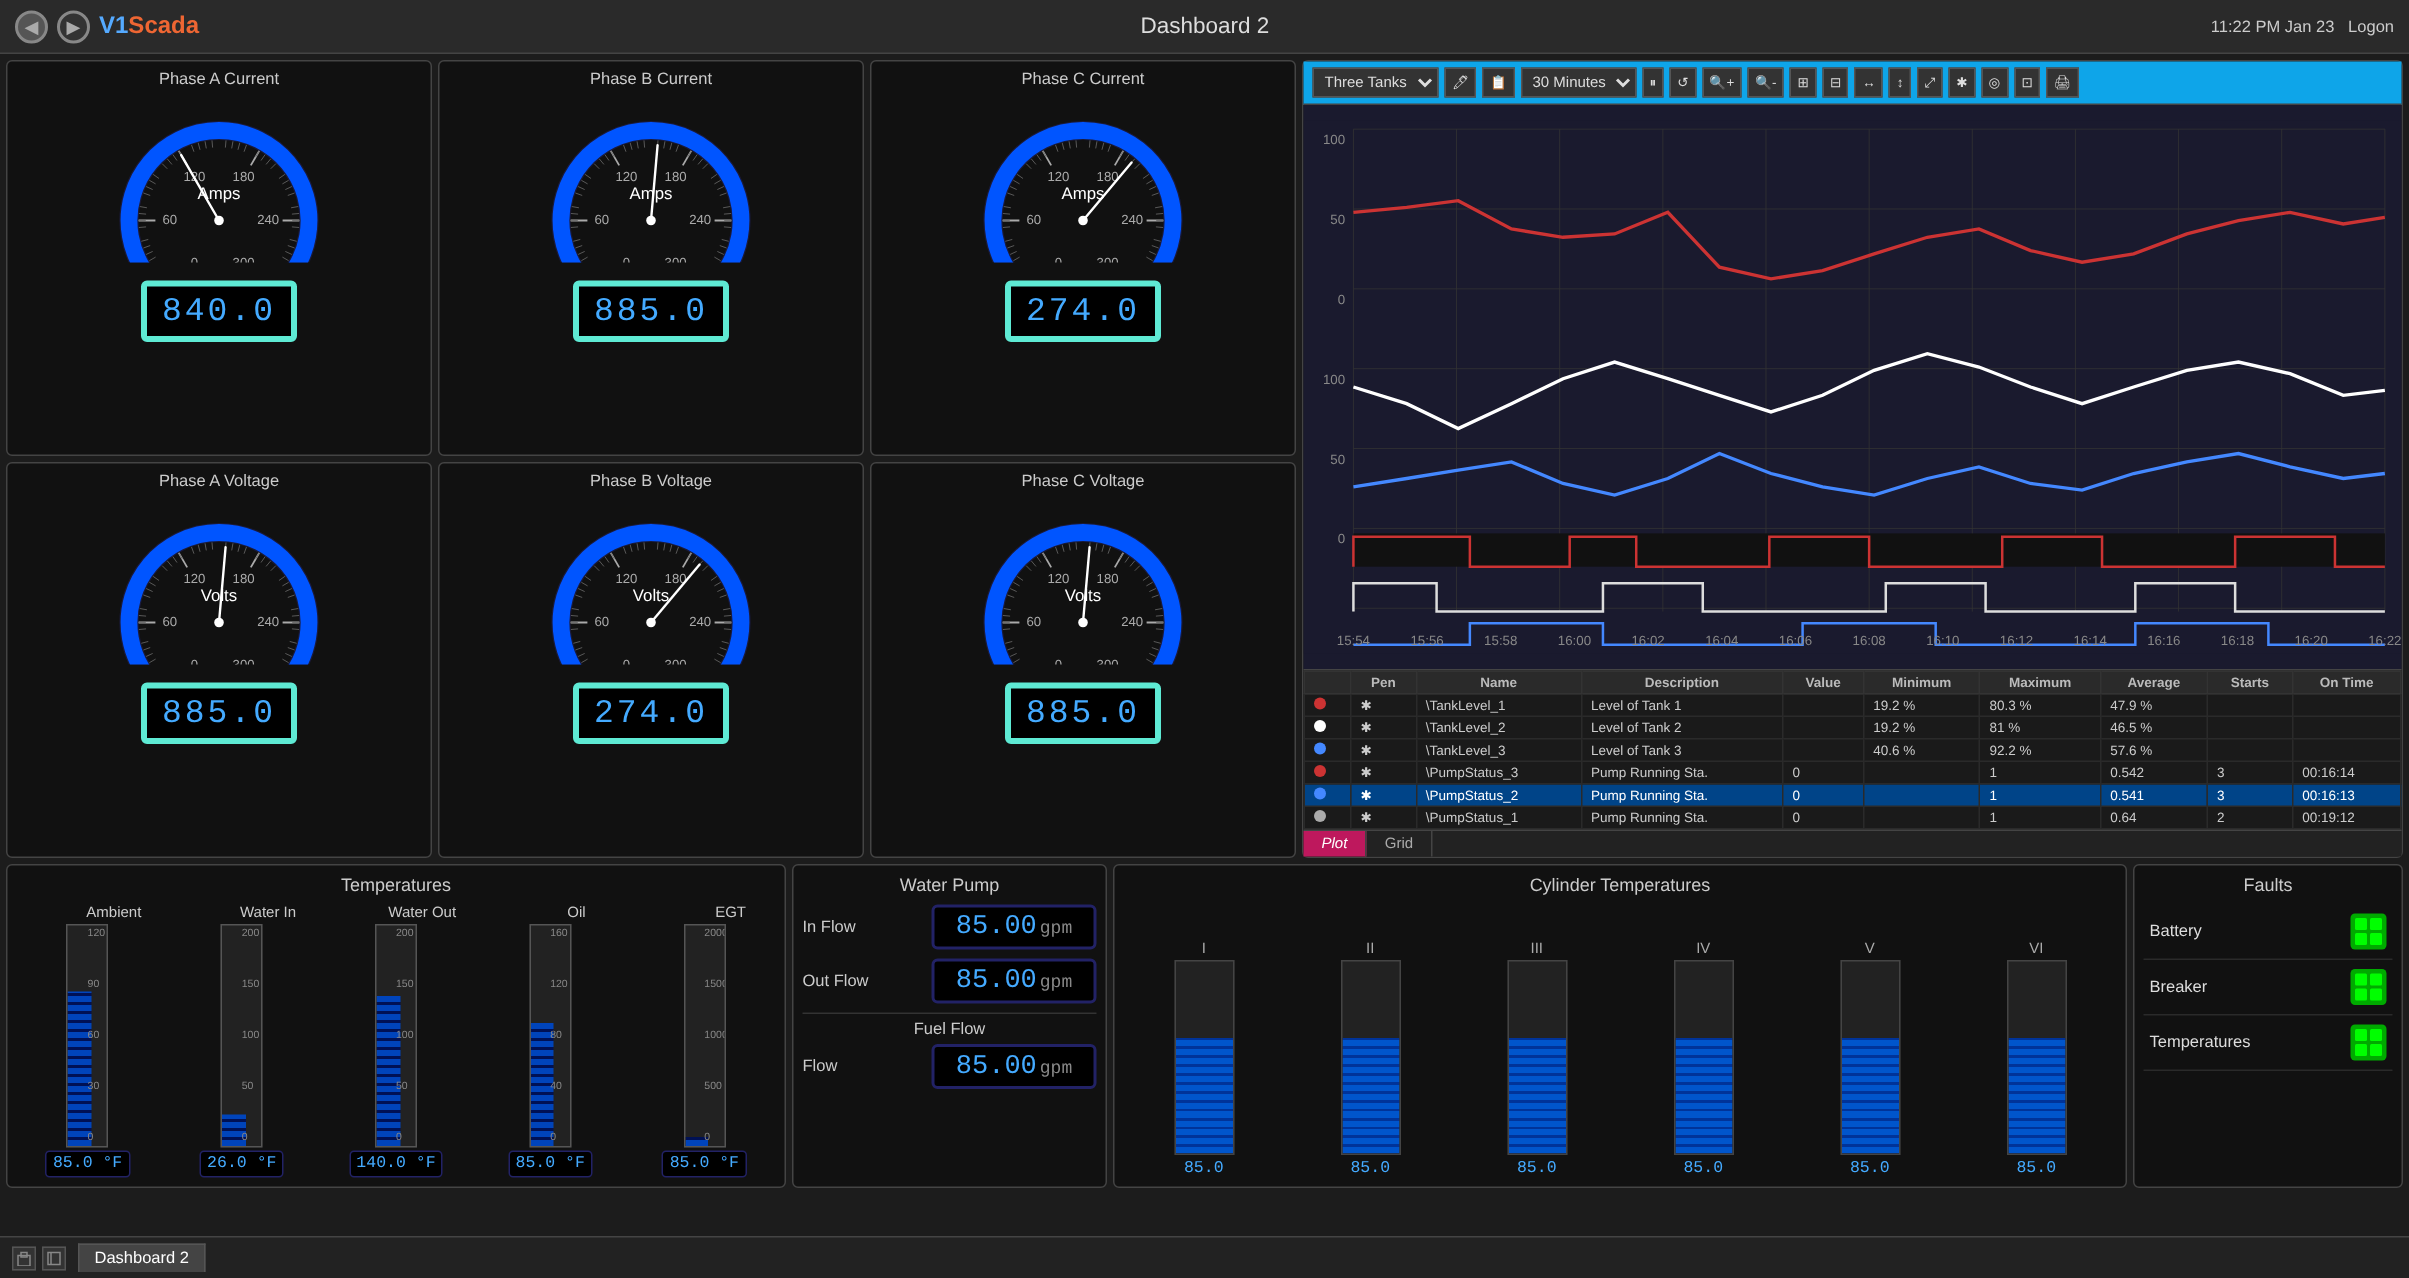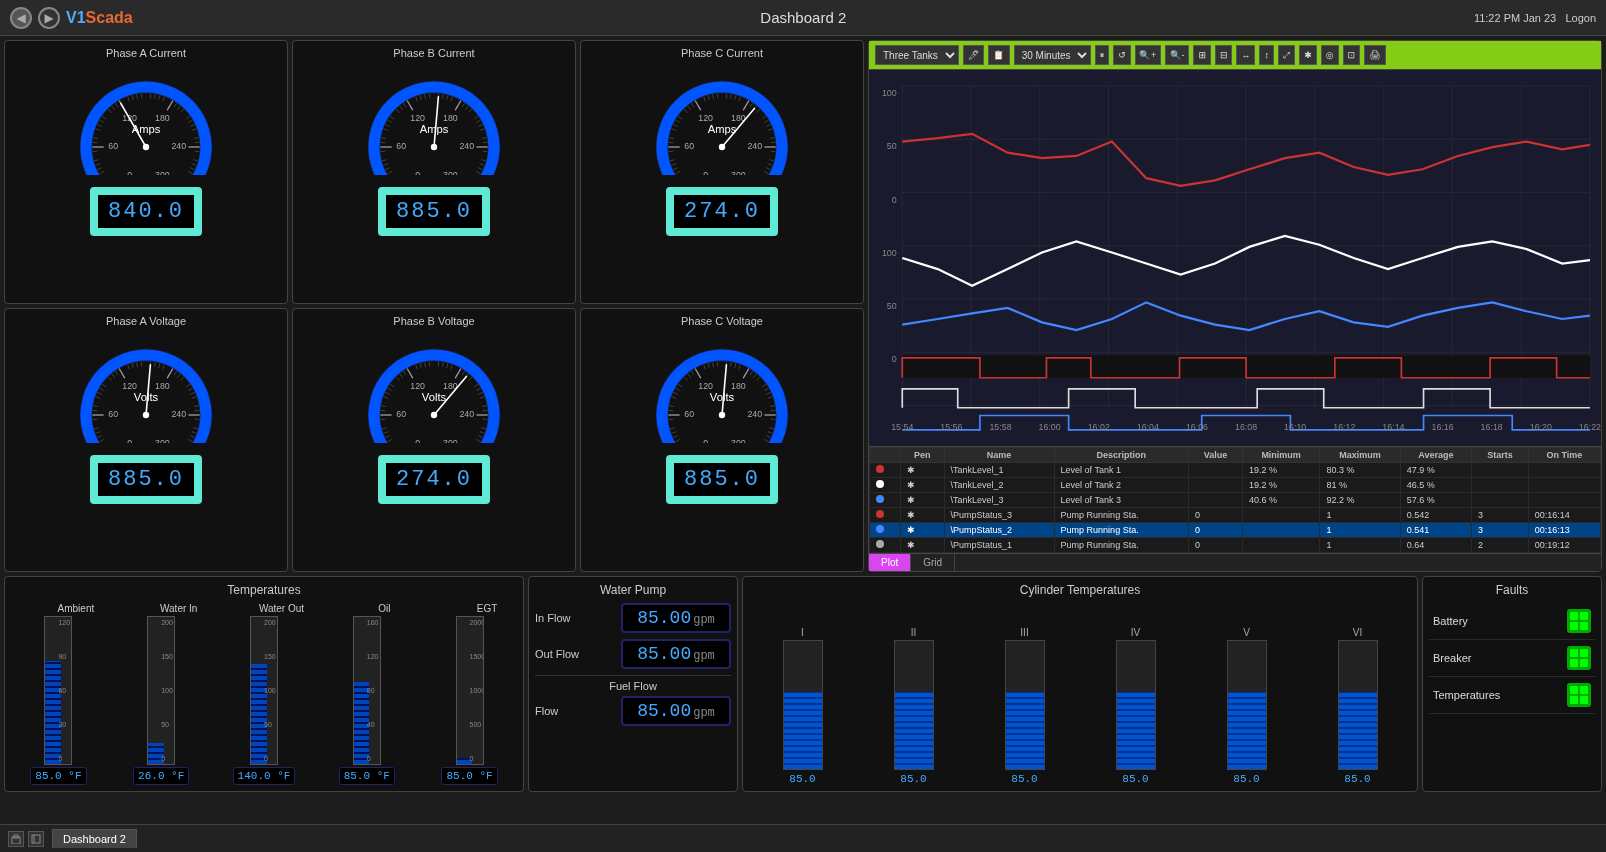--- a/index.html
+++ b/index.html
@@ -76,21 +76,21 @@
       color: #ccc;
       margin-bottom: 4px;
     }
     .gauge-canvas-wrap {
       position: relative;
       width: 160px;
       height: 120px;
     }
     .gauge-display {
       background: #000;
-      border: 8px solid #5eead4;
+      border: 4px solid #5eead4;
       border-radius: 4px;
       padding: 4px 10px;
       font-size: 22px;
       color: #4af;
       font-family: 'Courier New', monospace;
       letter-spacing: 2px;
       margin-top: 4px;
       min-width: 100px;
       text-align: center;
     }
@@ -103,21 +103,21 @@
       margin: 4px 4px 4px 0;
       border-radius: 4px;
       display: flex;
       flex-direction: column;
     }
     .chart-toolbar {
       display: flex;
       align-items: center;
       gap: 4px;
       padding: 4px 6px;
-      background: #84cc16;
+      background: #0ea5e9;
       border-bottom: 1px solid #444;
       flex-wrap: wrap;
     }
     .chart-toolbar select, .chart-toolbar input {
       background: #333;
       border: 1px solid #555;
       color: #ddd;
       font-size: 10px;
       padding: 1px 3px;
       height: 20px;
@@ -168,21 +168,21 @@
       background: #222;
       border-top: 1px solid #444;
     }
     .chart-tab {
       padding: 3px 12px;
       font-size: 10px;
       color: #aaa;
       border-right: 1px solid #444;
       cursor: pointer;
     }
-    .chart-tab.active { background: #d946ef; color: #fff; }
+    .chart-tab.active { background: #be185d; color: #fff; font-style: italic; }
 
     
     .bottom-section {
       display: flex;
       flex-direction: row;
       height: 220px;
       padding: 0 4px 4px;
       gap: 4px;
     }
 

